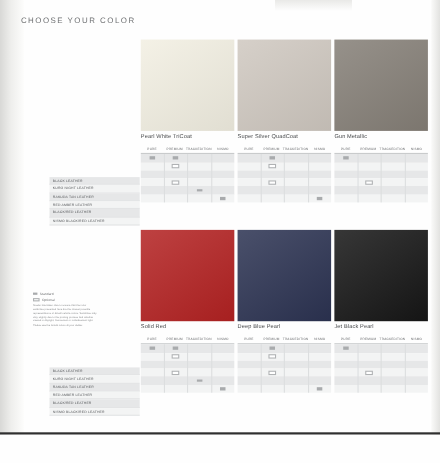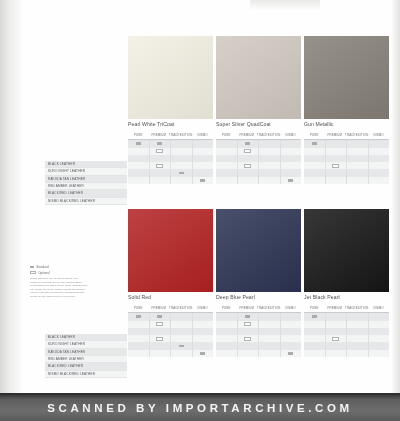--- a/index.html
+++ b/index.html
@@ -80,20 +80,21 @@
 </style>
 </head>
 <body>
 
 <div class="page">
 
   <div class="edge-left"></div>
   <div class="edge-right"></div>
   <div class="top-smudge"></div>
 
+  <div class="header">CHOOSE YOUR COLOR</div>
 
   <div class="block" style="left:128px;top:36px;">
     <div class="swatch" style="background: rgb(242, 239, 226);"></div>
     <div class="cname">Pearl White TriCoat</div>
     <div class="trimhead">
       <div class="th">
         <span>PURE</span>
         </div>
       <div class="th">
         <span>PREMIUM</span>
@@ -551,17 +552,14 @@
     </div>
     <div class="legitem">
       <span class="legbox opt"></span>
       <span class="legtext">Optional</span>
     </div>
   </div>
 
   <div class="disclaimer">Nissan has taken care to ensure that the color swatches presented here are the closest possible representations of actual vehicle colors. Swatches may vary slightly due to the printing process and whether viewed in daylight, fluorescent or incandescent light. Please see the actual colors at your dealer.</div>
 
   <div class="footer-top"></div>
-  <div class="footer">
-    <span class="footer-text">SCANNED BY IMPORTARCHIVE.COM</span>
-  </div>
 
 </div>
 
 </body></html>

